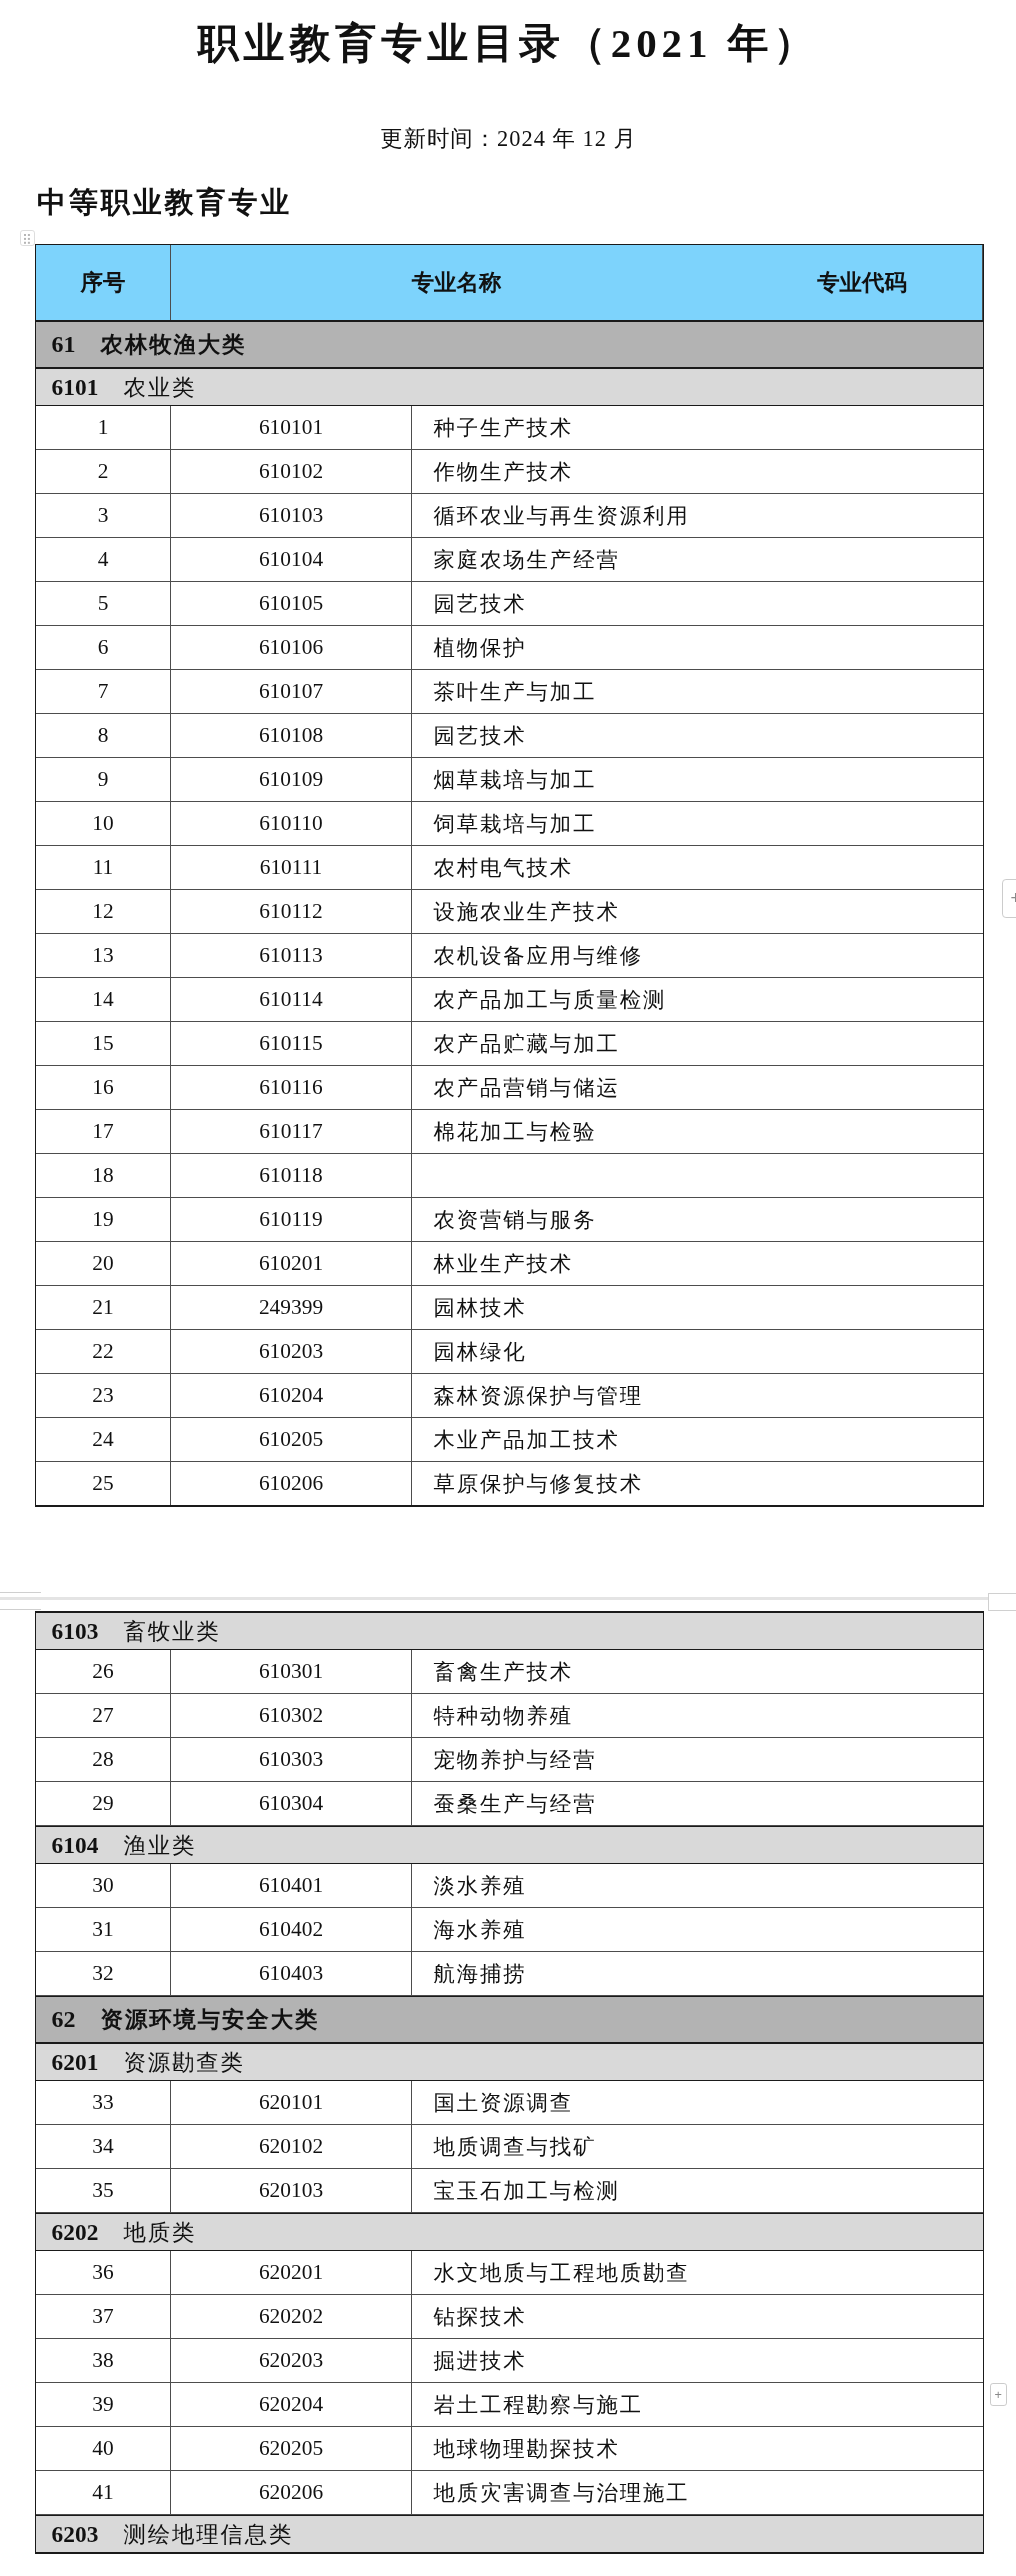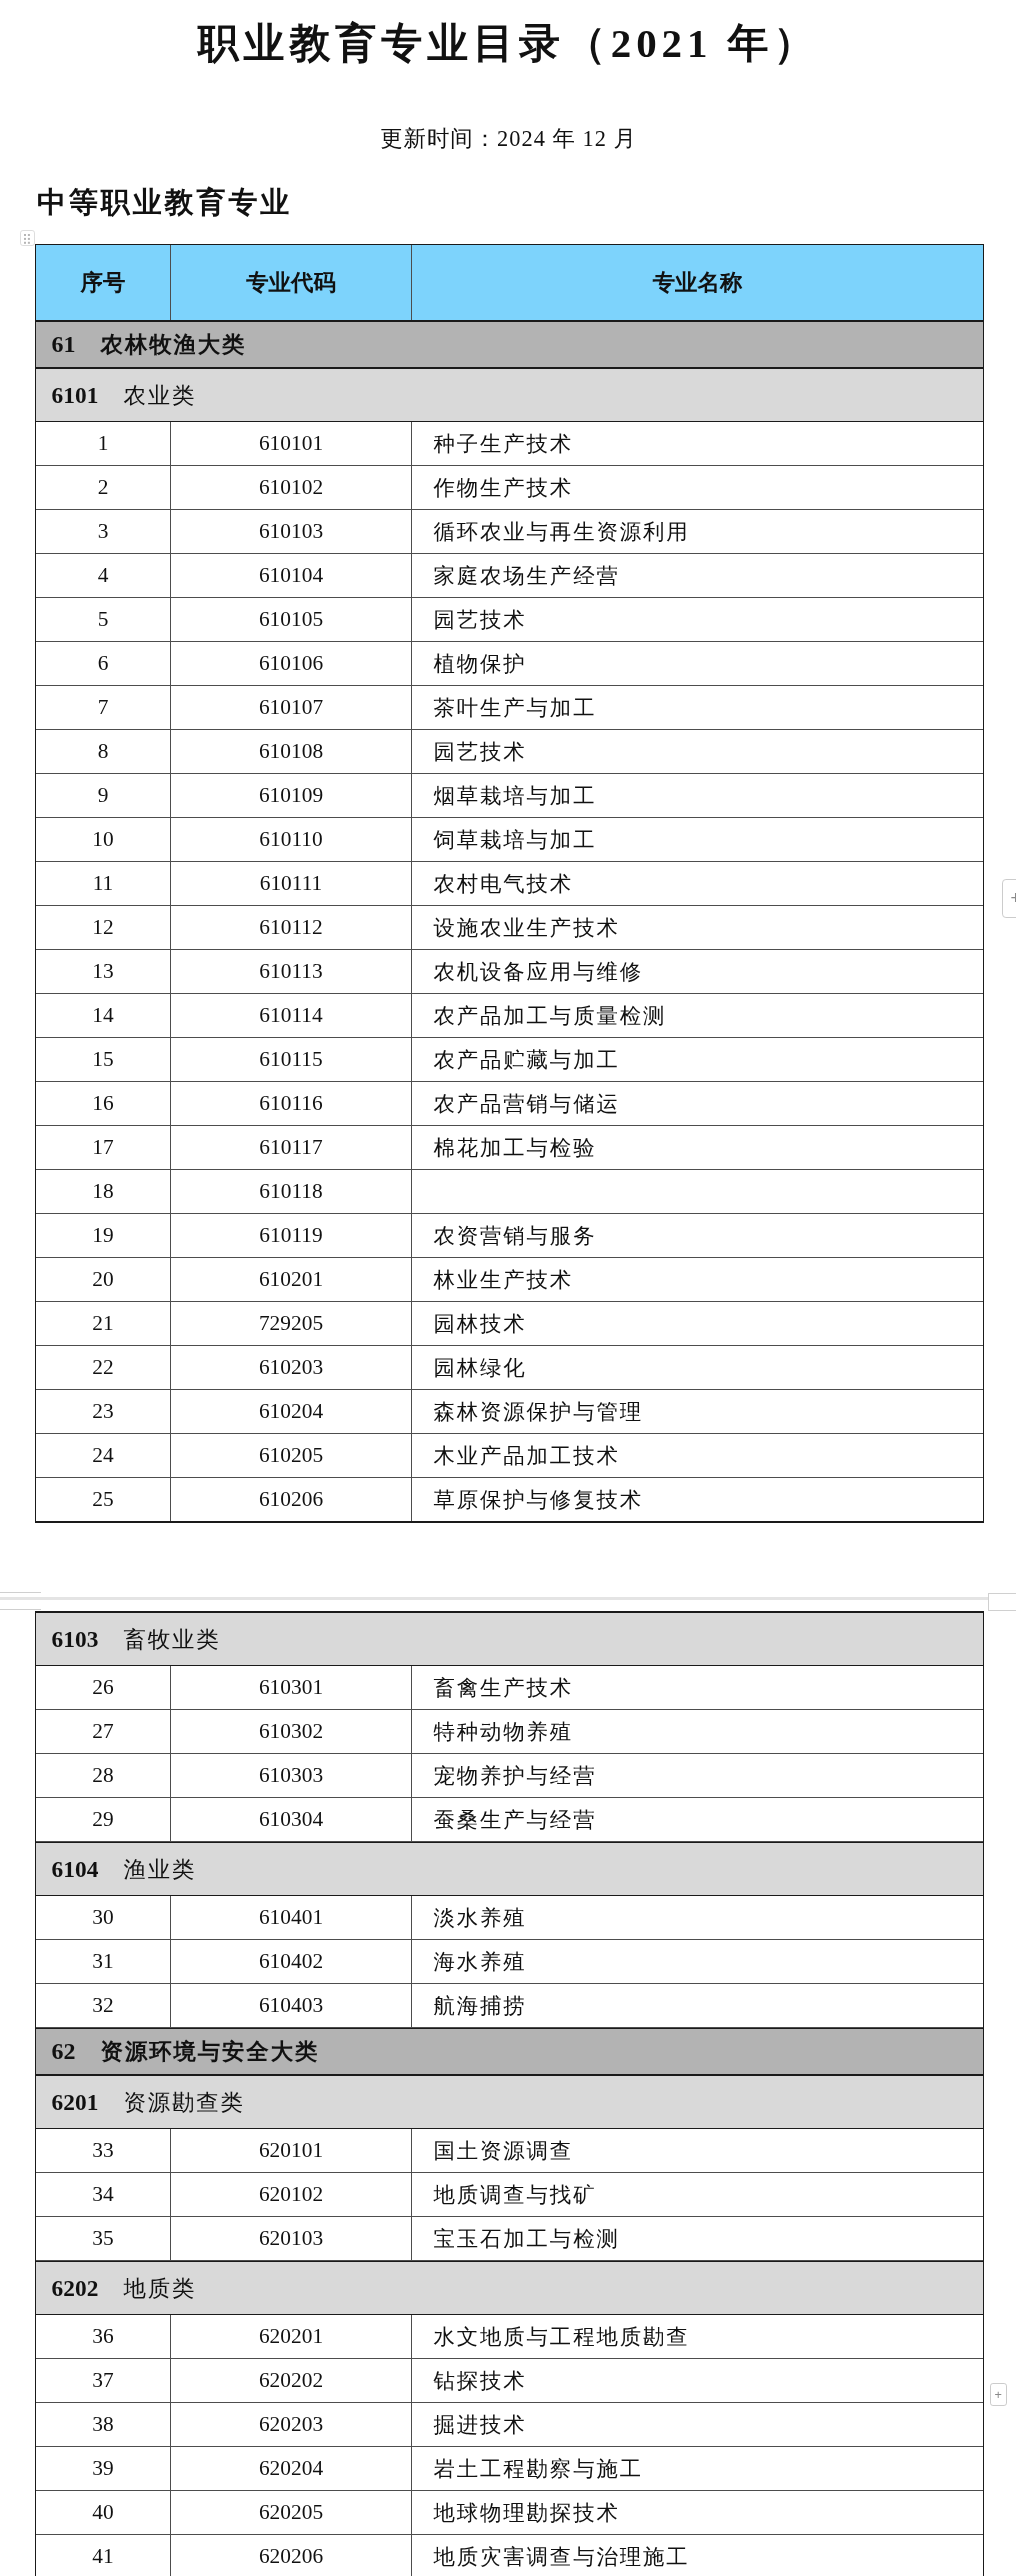--- a/index.html
+++ b/index.html
@@ -48,21 +48,21 @@
   .row { display:flex; height:44px; border-bottom:1px solid #4d4d4d; background:#fff;text-align:center; }
   .row:last-child { border-bottom:1.9px solid #1a1a1a; }
   .row.data .cell { display:flex; align-items:center; font-size:21.4px; }
   .cell.c1, .cell.c2 { justify-content:center; }
   .cell.c3 { justify-content:flex-start; padding-left:21.4px; letter-spacing:1.9px; }
   .row.major, .row.sub {
     align-items:center; padding-left:15.6px;
     border-top:1px solid #1a1a1a; border-bottom:1px solid #1a1a1a;
   }
   .row.major { height:47px; background:#b3b3b3; }
-  .row.sub { height:54px; background:#d9d9d9; }
+  .row.sub { height:38px; background:#d9d9d9; }
   .sec-code { font-weight:700; font-size:23.4px; font-family:"Liberation Serif","DejaVu Serif",serif; }
   .sec-name { margin-left:25px; font-size:22.4px; letter-spacing:1.9px; }
   .row.major .sec-name { font-weight:700; font-family:"Liberation Sans","DejaVu Sans",sans-serif; }
   .row.major .sec-code { font-size:24px; }
   .page-break-line { position:absolute; left:0; top:1597px; width:1017px; height:2.9px; background:#e4e4e4; }
   .pb-stub { position:absolute; left:0; width:41px; height:1px; background:#cfcfcf; }
   .pb-stub.s1 { top:1592px; } .pb-stub.s2 { top:1609px; }
   .pb-corner {
     position:absolute; left:988px; top:1593px; width:29px; height:17.5px;
     background:#fff; border:1px solid #d0d0d0;
@@ -84,22 +84,22 @@
   <div class="subtitle">更新时间：2024 年 12 月</div>
   <div class="sec-heading">中等职业教育专业</div>
 
   <div class="drag-handle">
     <span class="dots"></span>
   </div>
 
   <div class="tbl tbl-1">
     <div class="thead">
       <div class="hc c1">序号</div>
+      <div class="hc c3">专业名称</div>
       <div class="hc c2">专业代码</div>
-      <div class="hc c3">专业名称</div>
     </div>
     <div class="tbody">
         <div class="row major">
           <span class="sec-code">61</span>
           <span class="sec-name">农林牧渔大类</span>
         </div>
         <div class="row sub">
           <span class="sec-code">6101</span>
           <span class="sec-name">农业类</span>
         </div>
@@ -197,21 +197,21 @@
           <span class="cell c2">610119</span>
           <span class="cell c3">农资营销与服务</span>
         </div>
         <div class="row data">
           <span class="cell c1">20</span>
           <span class="cell c2">610201</span>
           <span class="cell c3">林业生产技术</span>
         </div>
         <div class="row data">
           <span class="cell c1">21</span>
-          <span class="cell c2">729205</span>
+          <span class="cell c2">249399</span>
           <span class="cell c3">园林技术</span>
         </div>
         <div class="row data">
           <span class="cell c1">22</span>
           <span class="cell c2">610203</span>
           <span class="cell c3">园林绿化</span>
         </div>
         <div class="row data">
           <span class="cell c1">23</span>
           <span class="cell c2">610204</span>

